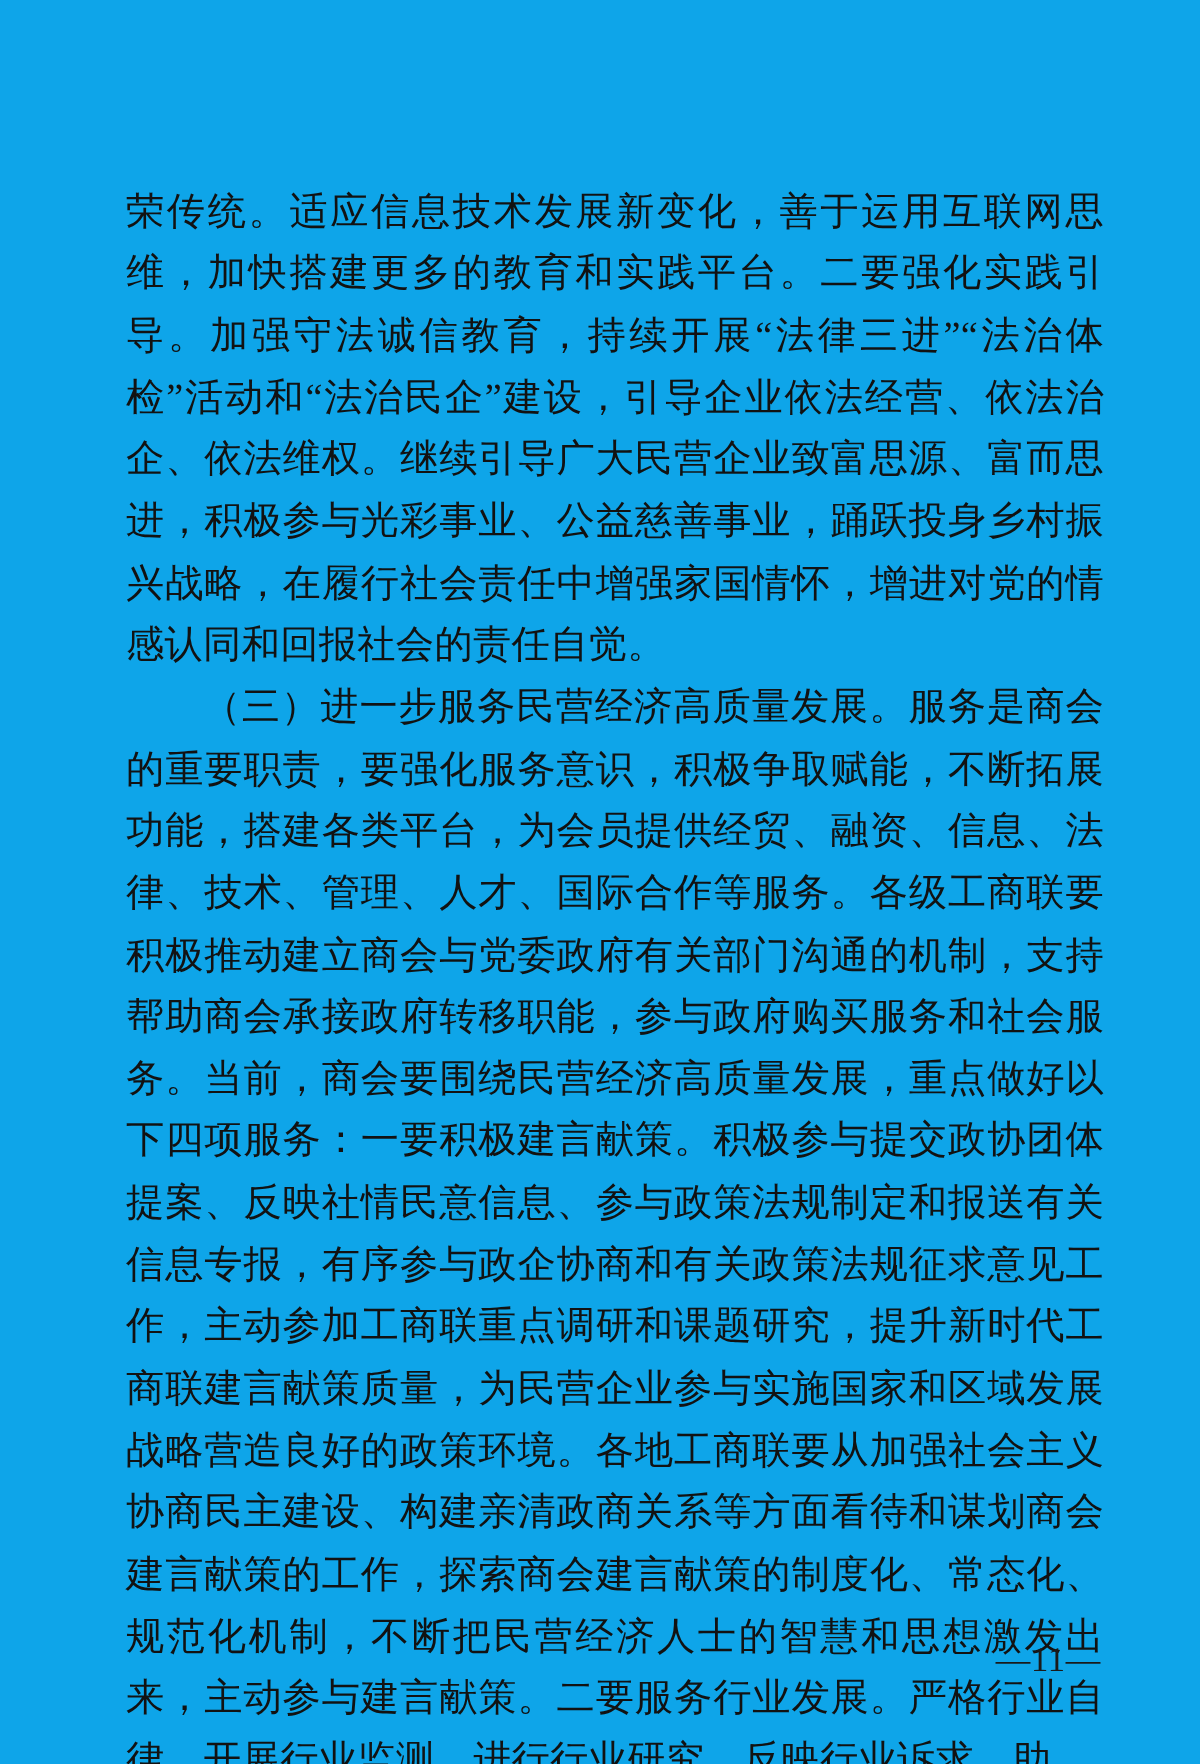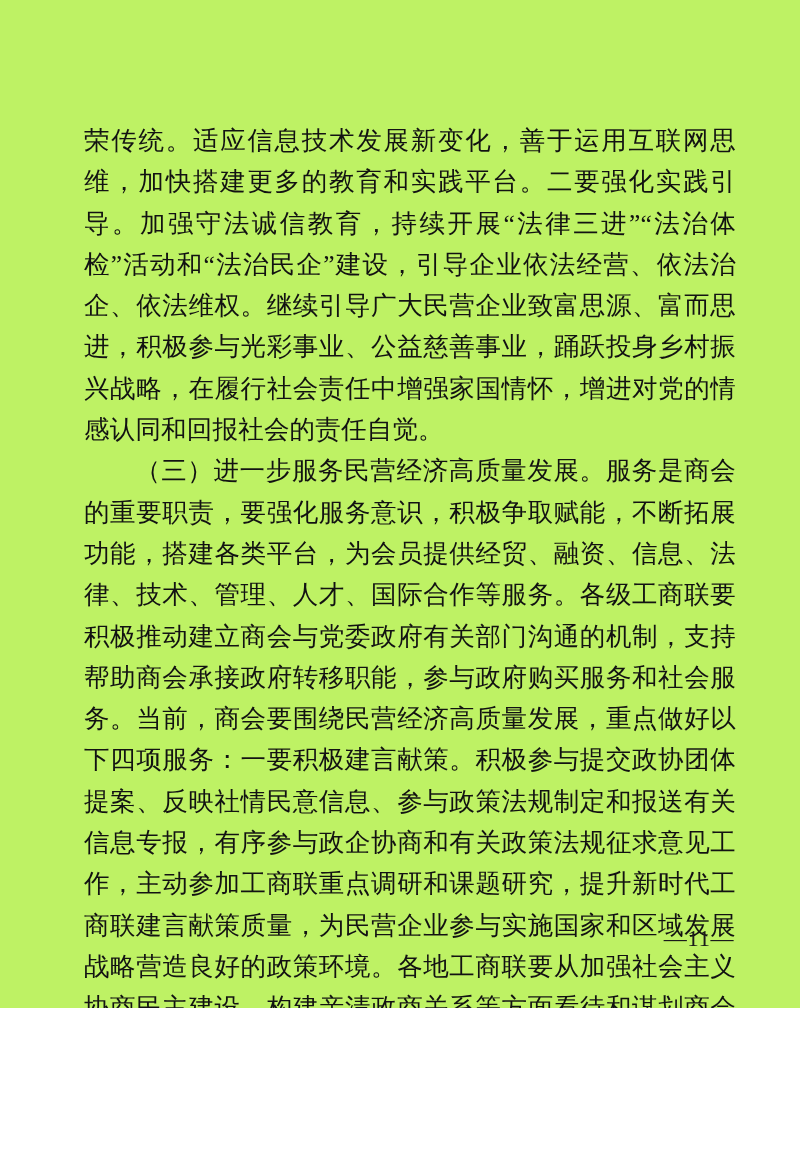--- a/index.html
+++ b/index.html
@@ -6,22 +6,22 @@
     margin: 0;
     padding: 0;
     background: #ffffff;
   }
   body {
     font-family: "Liberation Serif", "DejaVu Serif", serif;
   }
   .page {
     position: relative;
     width: 800px;
-    height: 1008px;
-    background: #bef264;
+    height: 1176px;
+    background: #0ea5e9;
     overflow: hidden;
     box-sizing: border-box;
   }
   .content {
     position: absolute;
     left: 84px;
     top: 120px;
     width: 652px;
   }
   .para {

